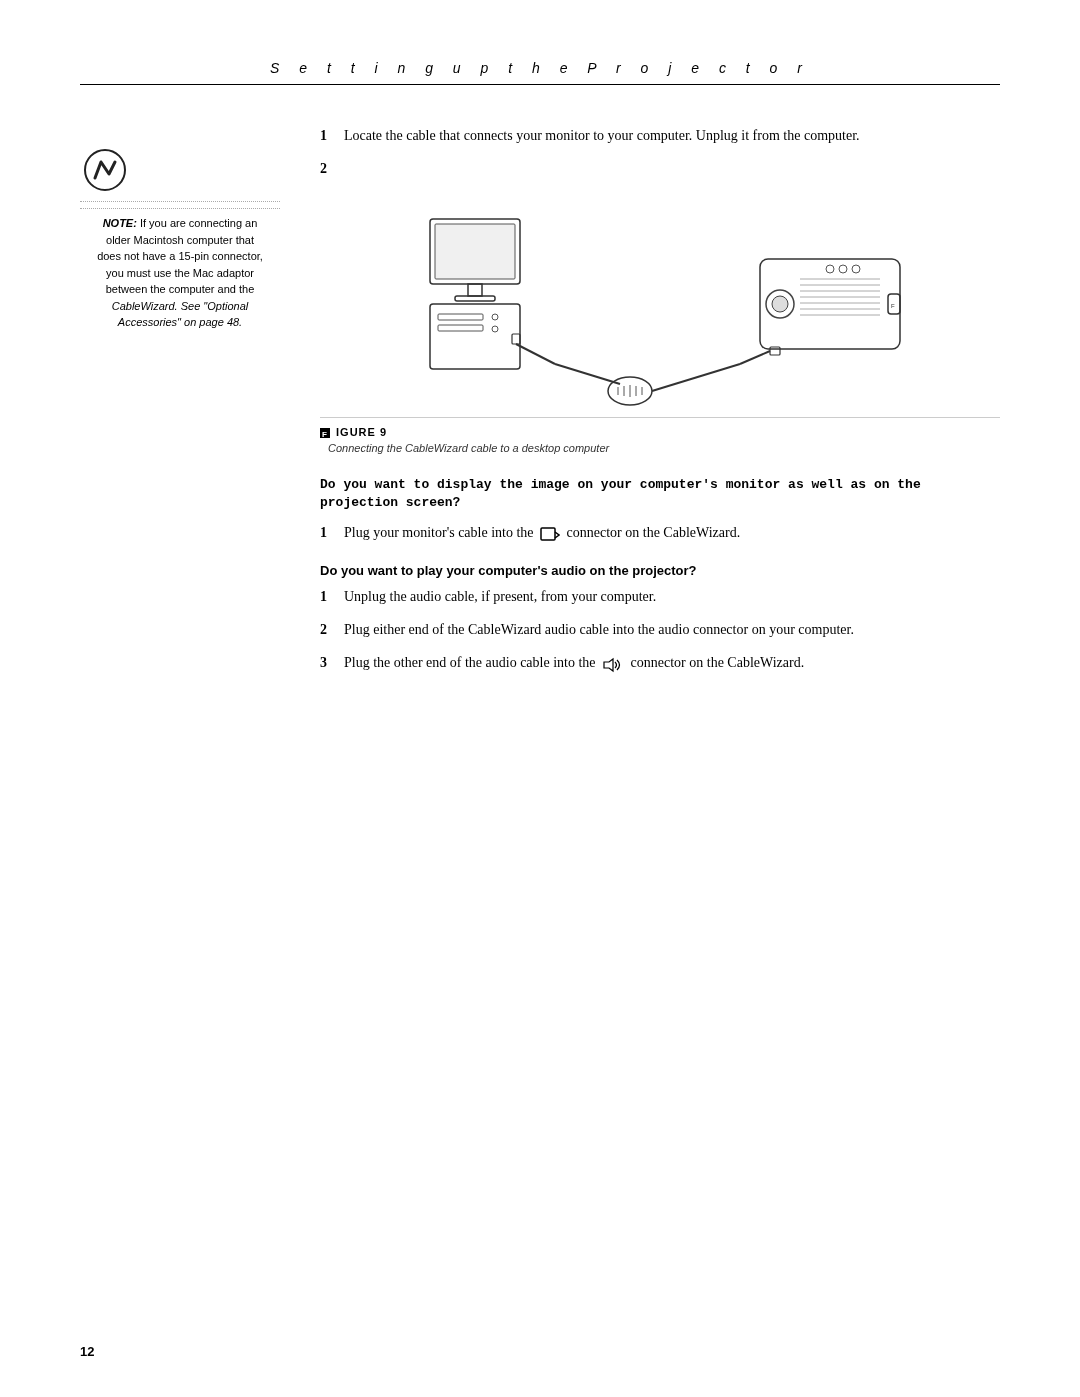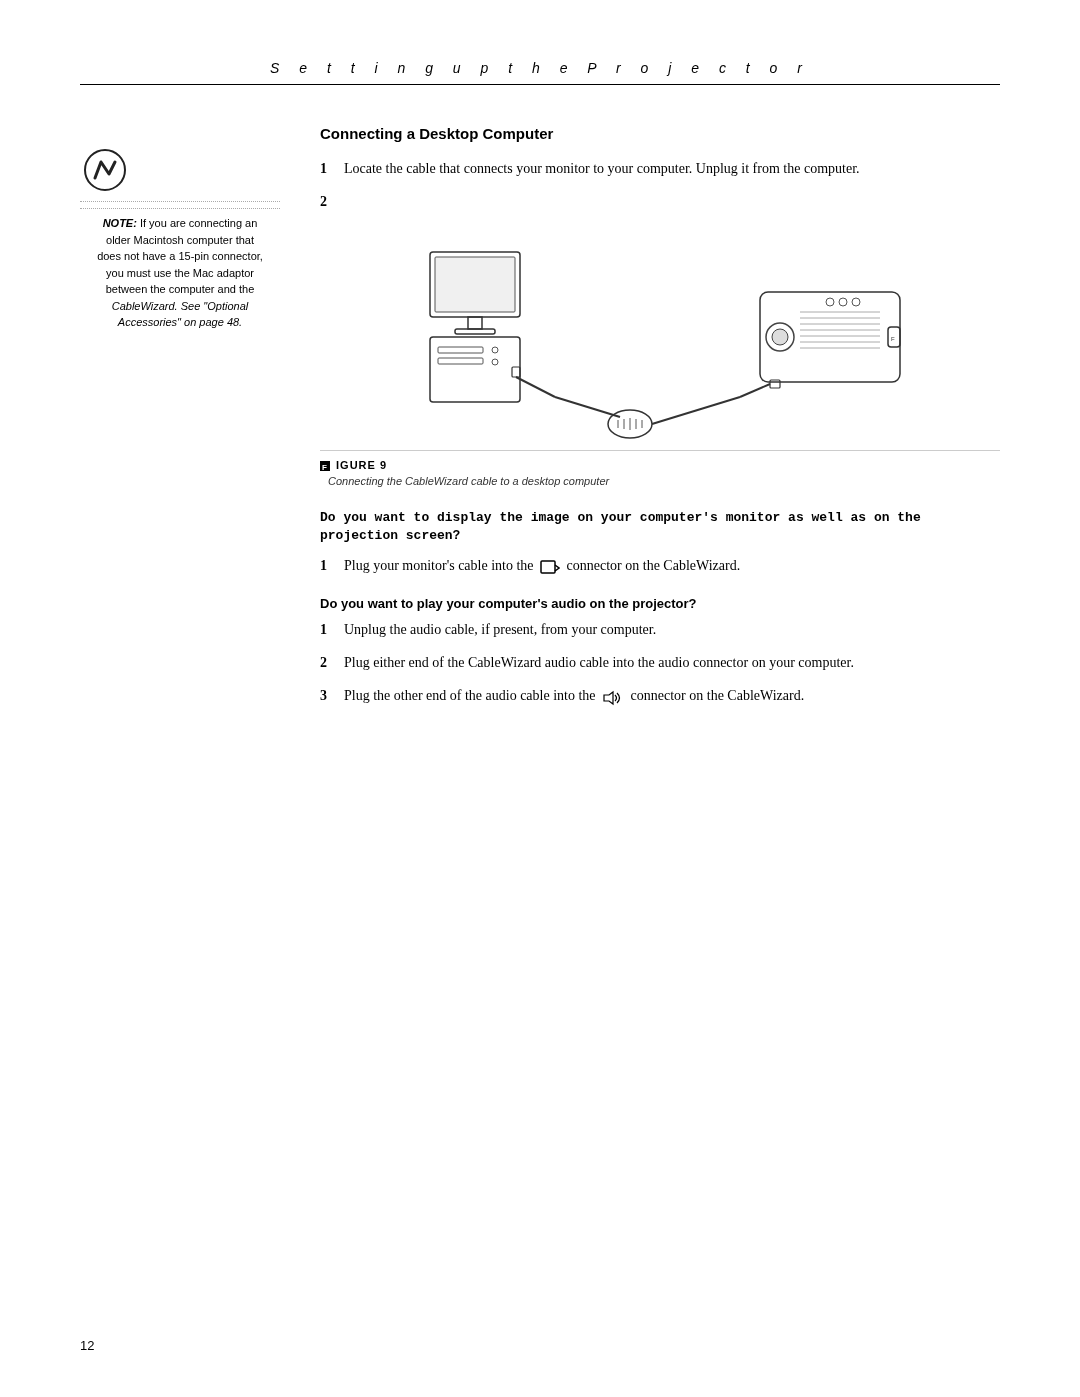--- a/index.html
+++ b/index.html
@@ -138,25 +138,25 @@
     
     .sub-heading {
       font-family: Arial, Helvetica, sans-serif;
       font-size: 13px;
       font-weight: bold;
       margin: 16px 0 8px 0;
     }
     
     .page-number {
       position: absolute;
-      bottom: 44px;
+      bottom: 38px;
       left: 80px;
       font-family: Arial, Helvetica, sans-serif;
       font-size: 13px;
-      font-weight: normal;
+      font-weight: bold;
     }
     
     .dotted-separator {
       width: 100%;
       border: none;
       border-top: 1px dotted #aaa;
       margin: 6px 0;
     }
     
     .diagram-svg {
@@ -202,21 +202,20 @@
           <i>CableWizard. See "Optional<br>
           Accessories" on page 48.</i>
         </div>
       </div>
 
 
     </div>
 
     <div class="right-col">
 
-      <h2 class="section-heading">Connecting a Desktop Computer</h2>
 
       <ol class="numbered-list">
         <li>
           <span class="num">1</span>
           <span>Locate the cable that connects your monitor to your computer. Unplug it from the computer.</span>
         </li>
         <li>
           <span class="num">2</span>
         </li>
       </ol>

